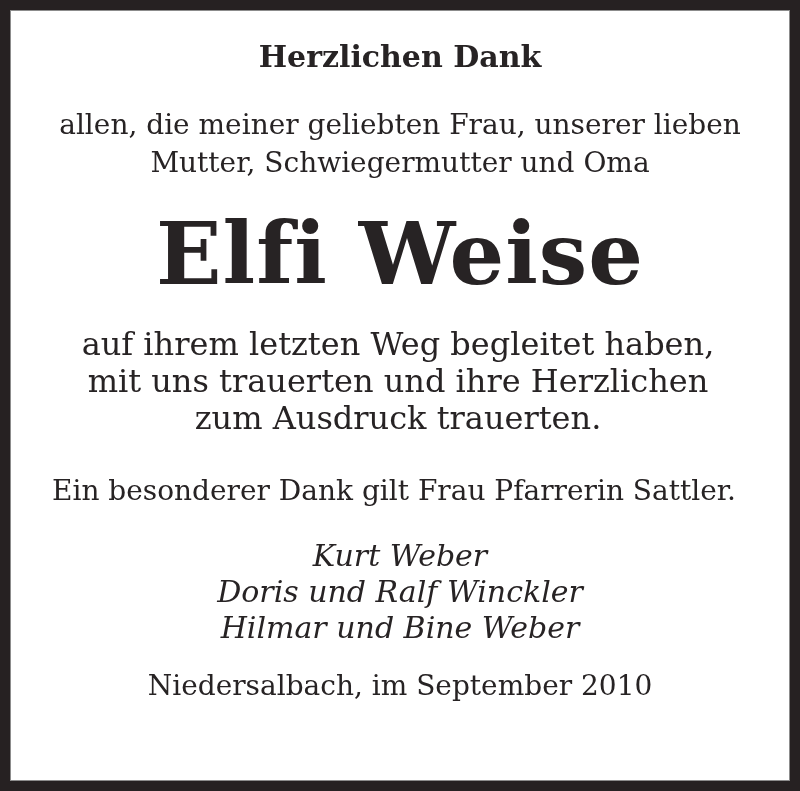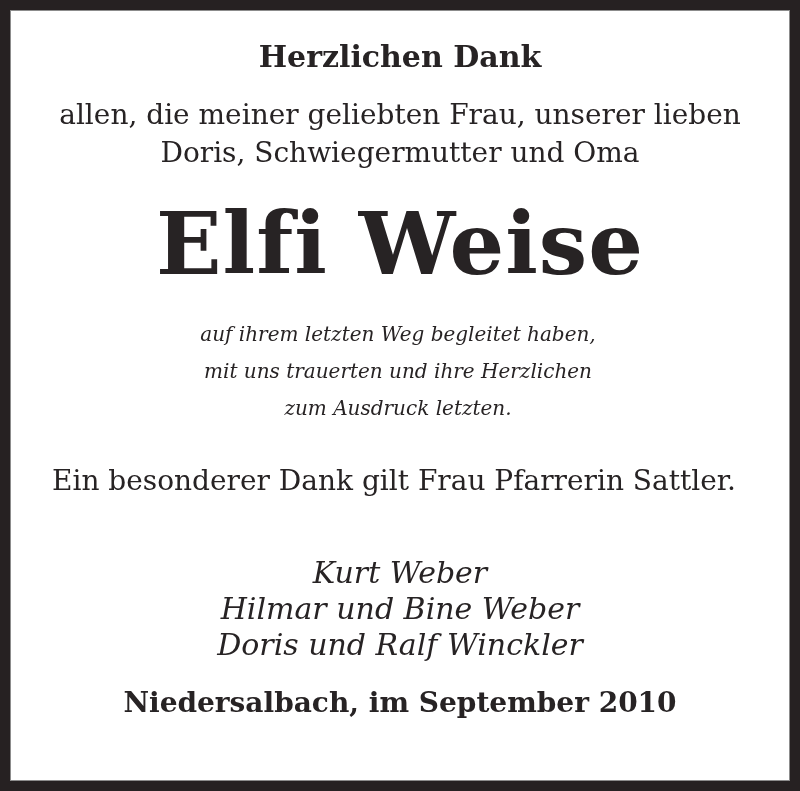--- a/index.html
+++ b/index.html
@@ -31,80 +31,78 @@
   }
   .title {
     font-size: 30px;
     line-height: 34px;
     font-weight: bold;
     margin: 30px 0 0 0;
   }
   .intro {
     font-size: 28px;
     line-height: 38px;
-    margin: 22px 0 0 0;
+    margin: 32px 0 0 0;
   }
   .line { display: block; }
   .deceased-name {
     font-size: 86px;
     line-height: 100px;
     font-weight: bold;
     margin: 22px 0 0 0;
     letter-spacing: 1px;
     white-space: nowrap;
   }
   .bodytext {
-    font-size: 20px;
+    font-size: 32px;
     line-height: 37px;
     margin: 22px 4px 0 0;
-    font-style: italic;
   }
   .thanks {
     font-size: 28px;
     line-height: 36px;
     margin: 36px 12px 0 0;
   }
   .mourners {
     font-style: italic;
     font-size: 30px;
     line-height: 36px;
-    margin: 56px 0 0 0;
+    margin: 29px 0 0 0;
   }
   .placedate {
     font-size: 28px;
     line-height: 36px;
     margin: 22px 0 0 0;
-    font-weight: bold;
   }
 </style>
 </head>
 <body>
 
 <div class="frame">
   <div class="sheet">
 
     <h1 class="title">Herzlichen Dank</h1>
 
     <p class="intro">
       <span class="line">allen, die meiner geliebten Frau, unserer lieben</span>
-      <span class="line">Doris, Schwiegermutter und Oma</span>
+      <span class="line">Mutter, Schwiegermutter und Oma</span>
     </p>
 
     <div class="deceased-name">Elfi Weise</div>
 
     <p class="bodytext">
       <span class="line">auf ihrem letzten Weg begleitet haben,</span>
       <span class="line">mit uns trauerten und ihre Herzlichen</span>
-      <span class="line">zum Ausdruck letzten.</span>
+      <span class="line">zum Ausdruck trauerten.</span>
     </p>
 
     <p class="thanks">Ein besonderer Dank gilt Frau Pfarrerin Sattler.</p>
 
     <div class="mourners">
       <span class="line">Kurt Weber</span>
+      <span class="line">Doris und Ralf Winckler</span>
       <span class="line">Hilmar und Bine Weber</span>
-      <span class="line">Doris und Ralf Winckler</span>
     </div>
 
     <p class="placedate">Niedersalbach, im September 2010</p>
 
   </div>
 </div>
 
 </body></html>

